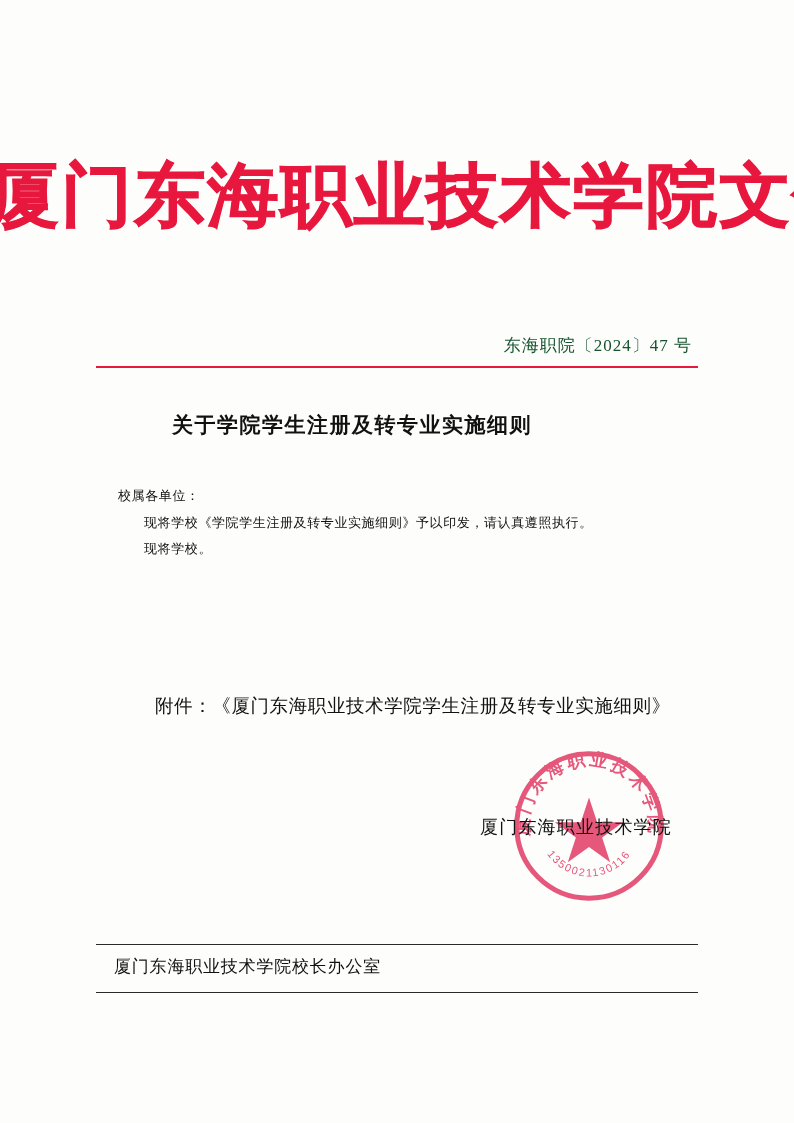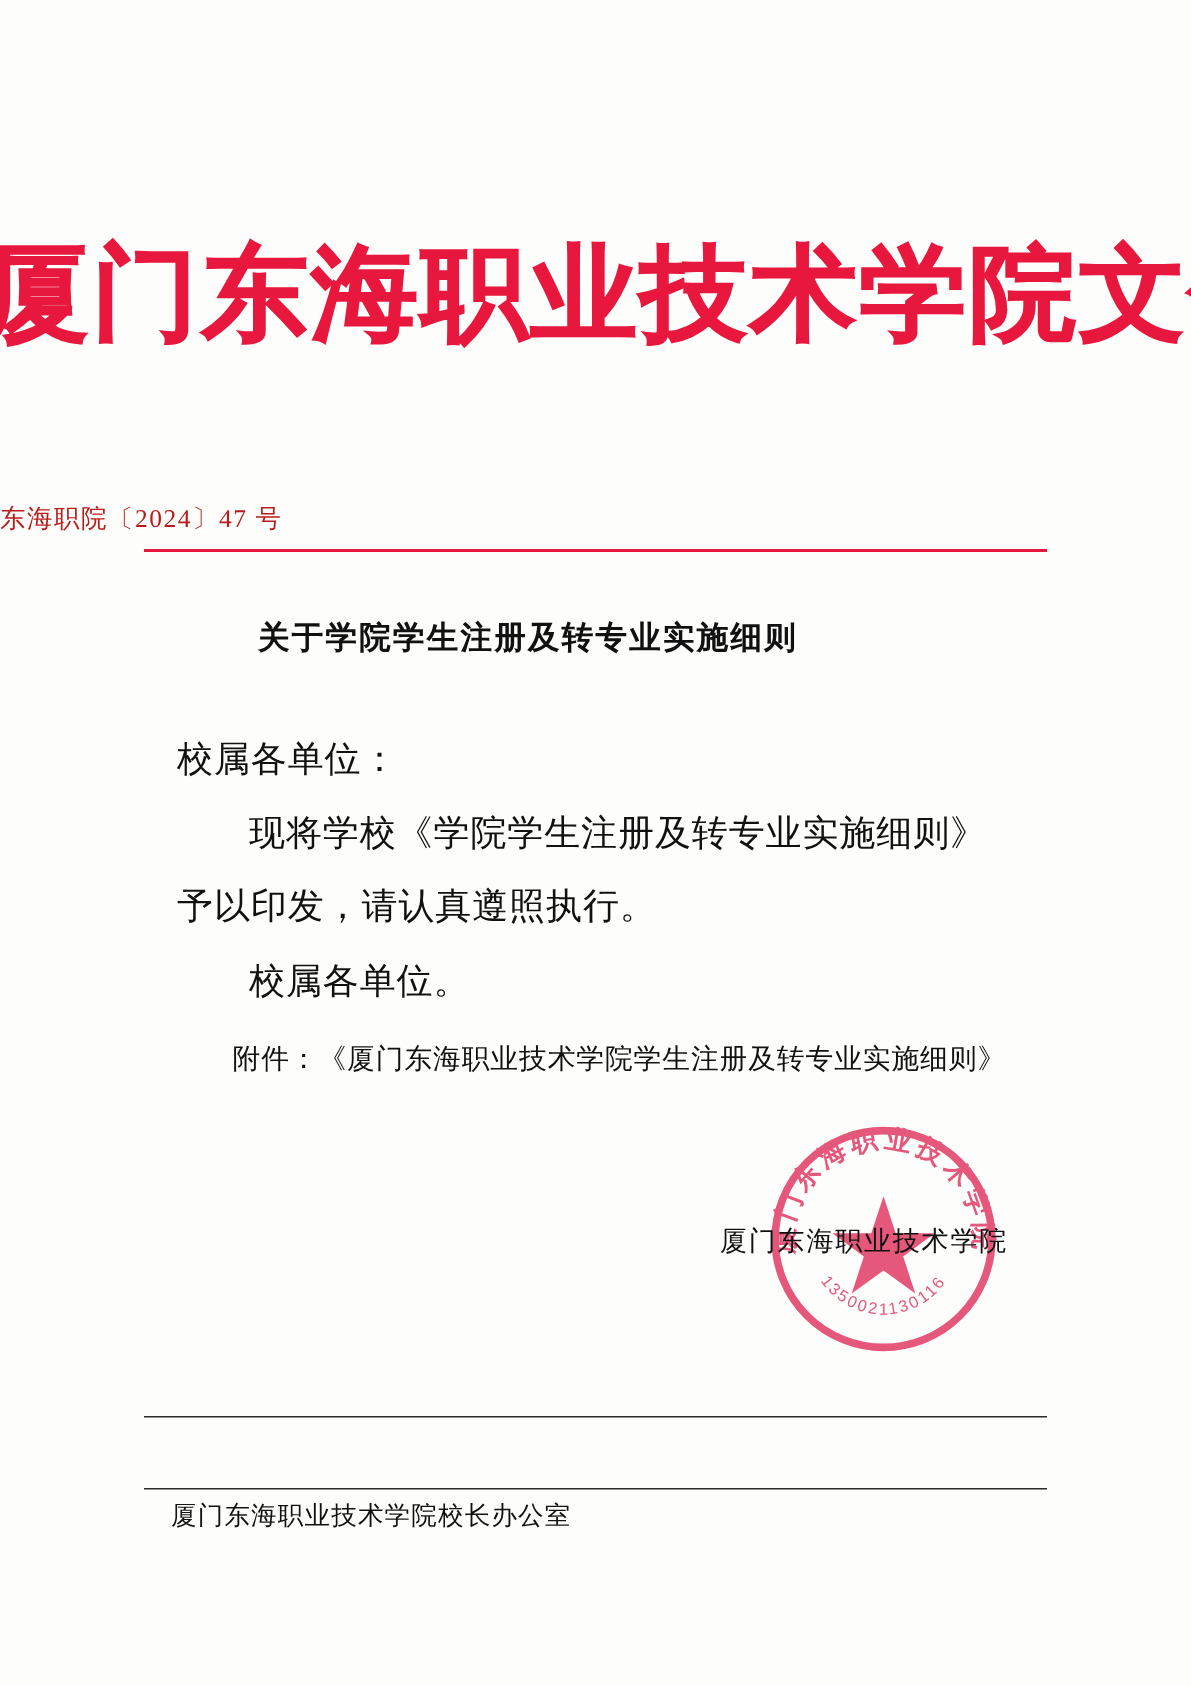--- a/index.html
+++ b/index.html
@@ -42,24 +42,24 @@
     white-space: nowrap;
     transform: scaleX(1.03);
   }
 
   
   .docnum {
     position: absolute;
     top: 334px;
     left: 0;
     width: 692px;
-    text-align: left;
+    text-align: right;
     font-size: 17px;
     letter-spacing: 1px;
-    color: #b91c1c;
+    color: #14532d;
   }
   .red-rule {
     position: absolute;
     top: 366px;
     left: 96px;
     width: 602px;
     height: 2px;
     background: #e8173d;
   }
 
@@ -75,21 +75,21 @@
     letter-spacing: 1.5px;
     color: #111;
   }
 
   
   .body-block {
     position: absolute;
     top: 483px;
     left: 118px;
     width: 560px;
-    font-size: 24px;
+    font-size: 13px;
     line-height: 2.05;
     letter-spacing: 0.6px;
     color: #111;
   }
   .salutation { text-indent: 0; }
   .para { text-indent: 2em; }
   .attachment {
     position: absolute;
     top: 645px;
     left: 118px;
@@ -148,42 +148,42 @@
     position: absolute;
     top: 955px;
     left: 96px;
     width: 602px;
     display: flex;
     justify-content: space-between;
     font-size: 17px;
     letter-spacing: 0.8px;
     color: #111;
   }
-  .footer-left { padding-left: 18px; margin-top: 44px; }
+  .footer-left { padding-left: 18px; }
   .footer-right { padding-right: 20px; }
 </style>
 </head>
 <body>
 
 <div class="page">
 
   <div class="masthead">
     <div class="masthead-title">厦门东海职业技术学院文件</div>
   </div>
 
   <div class="docnum">东海职院〔2024〕47 号</div>
 
   <div class="red-rule"></div>
 
   <div class="doc-title">关于学院学生注册及转专业实施细则</div>
 
   <div class="body-block">
     <div class="salutation">校属各单位：</div>
     <div class="para">现将学校《学院学生注册及转专业实施细则》予以印发，请认真遵照执行。</div>
-    <div class="para">校属各单位。</div>
+    <div class="para">现将学校。</div>
   </div>
 
   <div class="attachment">附件：《厦门东海职业技术学院学生注册及转专业实施细则》</div>
 
   <svg class="seal" viewBox="0 0 200 200">
     <defs>
       <path id="sealTopArc" d="M 28 100 A 72 72 0 0 1 172 100"></path>
       <path id="sealBottomArc" d="M 40 100 A 60 60 0 0 0 160 100"></path>
     </defs>
     <circle cx="100" cy="100" r="86" fill="none" stroke="#e2416a" stroke-width="6"></circle>

